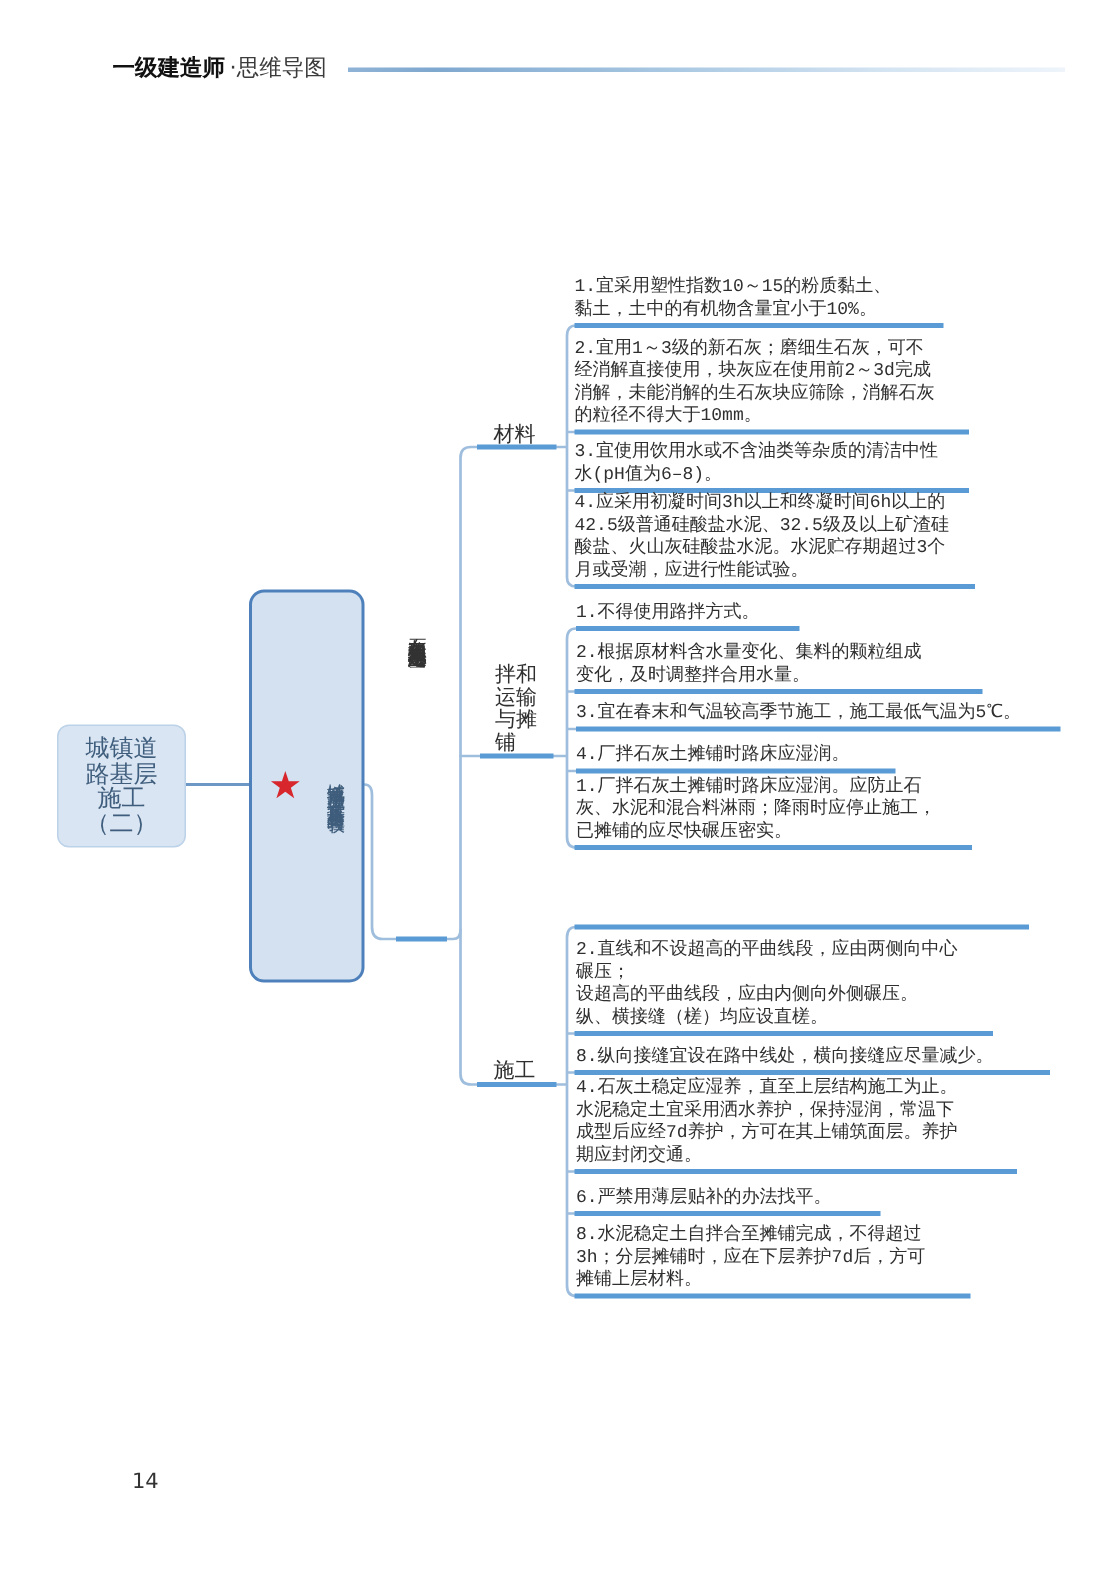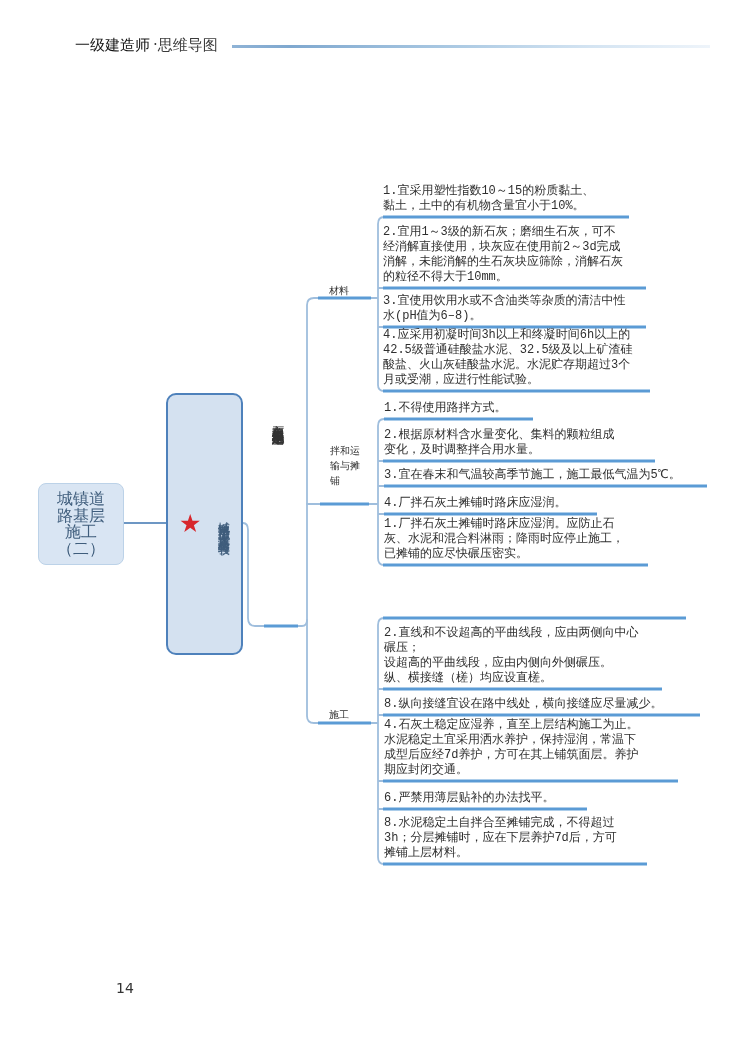--- a/index.html
+++ b/index.html
@@ -13,21 +13,21 @@
     --text:#2f2f2f;
     --star:#d7262c;
   }
   *{margin:0;padding:0;box-sizing:border-box;}
   html,body{background:#ffffff;}
   body{font-family:"DejaVu Sans","Liberation Sans",sans-serif;}
   .page{position:relative;width:743px;height:1052px;background:#fff;overflow:hidden;}
 
   
   .hdr{position:absolute;left:75px;top:36px;font-size:15px;color:#1c1c1c;white-space:nowrap;}
-  .hdr .b{font-weight:normal;color:#111;}
+  .hdr .b{font-weight:bold;color:#111;}
   .hdr .r{color:#3b3b3b;margin-left:3px;}
   .hdr-rule{position:absolute;left:232px;top:45px;width:478px;height:3px;
     background:linear-gradient(to right,#8fb3d6 0%,#7fa8cf 12%,#a9c8e2 45%,#d4e4f2 75%,#eef4fa 100%);}
 
   
   .wires{position:absolute;left:0;top:0;z-index:1;}
   .wire{stroke:var(--connector);stroke-width:1.8;fill:none;stroke-linecap:round;stroke-linejoin:round;}
   .wire-dark{stroke:var(--connector_dark);stroke-width:2;fill:none;stroke-linecap:round;}
   .ul{stroke:var(--underline);stroke-width:3.2;fill:none;stroke-linecap:butt;}
 
@@ -38,30 +38,30 @@
     color:var(--node_text);font-size:16px;line-height:16.5px;white-space:pre-line;z-index:2;}
   .node-l2{position:absolute;left:166px;top:393px;width:77px;height:262px;
     background:var(--node_fill2);border:2px solid var(--node_border);border-radius:10px;z-index:2;}
   .node-l2 .vtext{position:absolute;right:9px;top:50%;transform:translateY(-50%);
     writing-mode:vertical-rl;font-size:12px;letter-spacing:1px;color:var(--node_text);white-space:pre;}
   .star{position:absolute;left:11px;top:116px;font-size:25px;line-height:25px;color:var(--star);z-index:3;}
   .node-l3{position:absolute;left:269px;top:416px;height:208px;
     writing-mode:vertical-rl;font-size:12.5px;letter-spacing:0.5px;color:#333;z-index:2;white-space:pre;}
 
   
-  .blabel{position:absolute;color:var(--text);font-size:10px;line-height:15px;z-index:2;}
+  .blabel{position:absolute;color:var(--text);font-size:14px;line-height:15px;z-index:2;}
   .blabel-1{left:329px;top:283px;}
   .blabel-2{left:330px;top:443px;width:32px;}
   .blabel-3{left:329px;top:707px;}
 
   
   .item{position:absolute;color:var(--text);font-size:12px;line-height:15px;
     white-space:pre-line;z-index:2;font-family:Liberation Mono, monospace;}
 
-  .pagenum{position:absolute;left:88px;top:980px;font-size:14px;color:#333;margin-left:28px;}
+  .pagenum{position:absolute;left:88px;top:980px;font-size:14px;color:#333;}
 </style>
 </head>
 <body>
 
 <div class="page">
 
   <div class="hdr">
     <span class="b">一级建造师</span><span class="r">·思维导图</span>
   </div>
   <div class="hdr-rule"></div>

